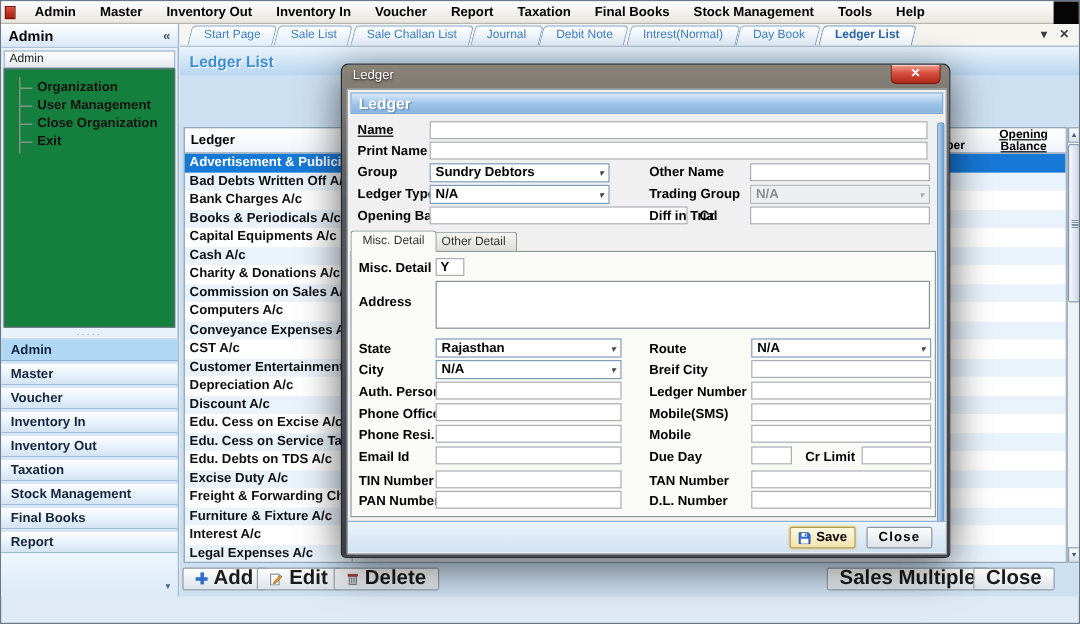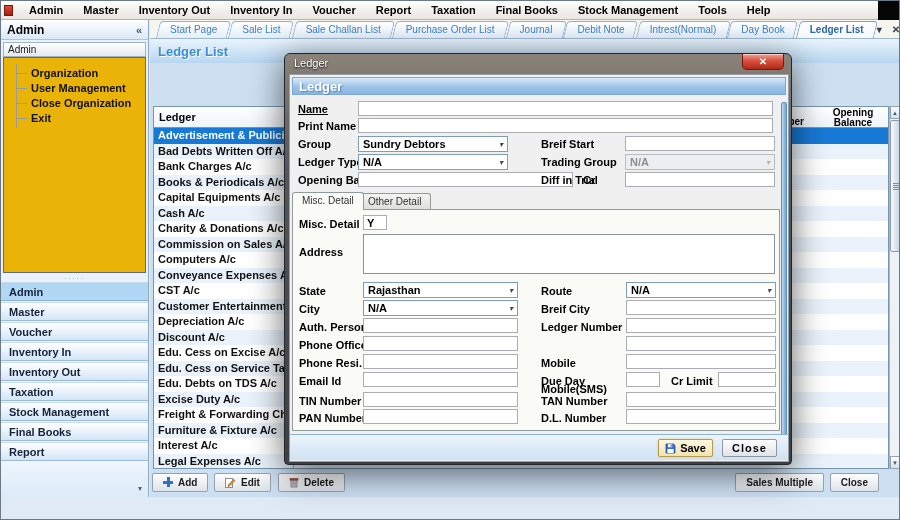--- a/index.html
+++ b/index.html
@@ -11,21 +11,21 @@
   .appicon { width:9px; height:11px; background:linear-gradient(#e0493a,#a31f12); border:1px solid #7c150b; margin-right:6px; }
   .menuitem { font-size:11px; font-weight:bold; color:#000; padding:0 10px; height:19px; line-height:19px; white-space:nowrap; cursor:default; }
   .cornerblack { position:absolute; right:0; top:0; width:23px; height:19px; background:#050505; }
 
   
   .sidebar { position:absolute; left:0; top:19px; width:148px; height:477px; background:#e9f2fb; border-right:1px solid #8fa9c4; display:flex; flex-direction:column; }
   .sb-header { height:20px; background:linear-gradient(#ffffff,#d9e8f7); border-bottom:1px solid #aec4da; display:flex; align-items:center; justify-content:space-between; padding:0 6px; }
   .sb-title { font-size:12px; font-weight:bold; color:#000; }
   .sb-collapse { font-size:11px; font-weight:bold; color:#44566a; cursor:pointer; }
   .sb-subheader { margin:2px 2px 0 2px; height:15px; border:1px solid #9fb4c8; background:linear-gradient(#ffffff,#e6e9ed); font-size:10px; color:#222; padding-left:4px; line-height:13px; }
-  .sb-tree { margin:0 2px; border:1px solid #5f6a76; background:#eab308; height:216px; padding:6px 0 0 8px; overflow:hidden; }
+  .sb-tree { margin:0 2px; border:1px solid #5f6a76; background:#15803d; height:216px; padding:6px 0 0 8px; overflow:hidden; }
   .treelist { border-left:1px solid #9a9a9a; margin-left:4px; padding:2px 0; }
   .treeitem { position:relative; font-size:11px; font-weight:bold; color:#111; padding:0 0 0 14px; line-height:14px; margin-bottom:1px; white-space:nowrap; cursor:pointer; }
   .treeitem::before { content:''; position:absolute; left:0; top:7px; width:10px; border-top:1px solid #9a9a9a; }
   .sb-splitter { height:8px; display:flex; align-items:center; justify-content:center; color:#6f90ae; font-size:8px; letter-spacing:2px; line-height:4px; }
   .accordion { flex:1; display:flex; flex-direction:column; }
   .accitem { height:19px; margin-top:1px; background:linear-gradient(#ffffff,#d3e5f6); border-top:1px solid #c8dcef; border-bottom:1px solid #9bbbd9; font-size:11px; font-weight:bold; color:#15243c; display:flex; align-items:center; padding-left:8px; white-space:nowrap; cursor:pointer; }
   .accitem.active { background:#b0d7f4; border-bottom:1px solid #8db2d5; }
   .acc-footer { flex:1; background:linear-gradient(#eef5fc,#dcebf8); position:relative; }
   .acc-overflow { position:absolute; right:6px; bottom:4px; font-size:8px; color:#52677c; cursor:pointer; }
 
@@ -43,37 +43,37 @@
 
   
   .pageheader { position:absolute; left:149px; top:38px; width:751px; height:24px; background:linear-gradient(#eaf4fd,#b7d6f0); display:flex; align-items:center; padding-left:8px; }
   .pagetitle { font-size:13px; font-weight:bold; color:#3d8fd1; text-shadow:1px 1px 0 rgba(255,255,255,.9); }
   .content { position:absolute; left:149px; top:62px; width:751px; height:434px; background:#cde0f2; }
 
   .grid { position:absolute; left:3px; top:43px; width:736px; height:363px; border:1px solid #7795ad; background:#fff; overflow:hidden; }
   .ghead { height:21px; background:linear-gradient(#ffffff,#eef4fa); border-bottom:1px solid #7c96ab; position:relative; }
   .ghead .c-ledger { position:absolute; left:5px; top:4px; font-size:11px; font-weight:bold; color:#000; }
   .ghead .c-partial { position:absolute; right:84px; top:9px; font-size:10px; font-weight:bold; color:#000; }
-  .ghead .c-opening { position:absolute; right:4px; top:1px; width:62px; font-size:10px; font-weight:bold; color:#000; text-align:center; line-height:10px; }
+  .ghead .c-opening { position:absolute; right:4px; top:1px; width:62px; font-size:10px; font-weight:bold; color:#000; text-align:center; line-height:10px;text-decoration:underline; }
   .grows { height:341px; overflow:hidden; }
   .grow { height:15.5px; display:flex; cursor:pointer; }
   .grow:nth-child(even) { background:#eaf3fc; }
   .grow:nth-child(odd) { background:#ffffff; }
   .grow.sel { background:#1779d6; }
   .gname { width:140px; border-right:1px solid #89a9c6; font-size:11px; font-weight:bold; color:#111; padding-left:4px; line-height:15.5px; white-space:nowrap; overflow:hidden; }
   .grow.sel .gname { color:#fff; }
 
   .vscroll { position:absolute; left:739px; top:43px; width:11px; height:363px; background:#eef1f5; border-left:1px solid #aab6c2; }
   .vs-up,.vs-down { position:absolute; left:0; width:10px; height:13px; background:linear-gradient(#fcfdfe,#d9e1ea); border:1px solid #94a2b2; font-size:6px; color:#44586e; text-align:center; line-height:12px; cursor:pointer; }
   .vs-up { top:0; } .vs-down { bottom:0; }
   .vs-thumb { position:absolute; left:0; top:14px; width:10px; height:132px; background:linear-gradient(90deg,#f6fafd,#ccd7e3); border:1px solid #8a9ab0; border-radius:2px; cursor:grab; }
   .vs-grip { position:absolute; left:2px; top:62px; width:6px; height:7px; background:repeating-linear-gradient(#7c8ea2 0 1px,transparent 1px 2px); }
 
   .btoolbar { position:absolute; left:0; top:406px; width:751px; height:26px; display:flex; align-items:center; }
-  .tbtn { position:absolute; height:19px; display:flex; align-items:center; gap:5px; padding:0 10px; background:linear-gradient(#fefefe,#dde3ea); border:1px solid #98a0a8; border-radius:2px; font-size:10px; font-weight:bold; color:#1a1a1a; cursor:pointer; white-space:nowrap; }
+  .tbtn { position:absolute; height:19px; display:flex; align-items:center; gap:5px; padding:0 10px; background:linear-gradient(#fefefe,#dde3ea); border:1px solid #98a0a8; border-radius:2px; font-size:17px; font-weight:bold; color:#1a1a1a; cursor:pointer; white-space:nowrap; }
   .plusicon { position:relative; width:10px; height:10px; }
   .plusicon::before { content:''; position:absolute; left:0; top:4px; width:10px; height:3px; background:#2f6fd0; }
   .plusicon::after { content:''; position:absolute; left:4px; top:0; width:3px; height:10px; background:#2f6fd0; }
 
   
   .modal { position:absolute; left:283px; top:52px; width:508px; height:412px; background:linear-gradient(#8a8378,#55565c 28%,#3c3f45); border:1px solid #23262b; border-radius:6px 6px 4px 4px; box-shadow:0 8px 34px rgba(0,0,0,.6); z-index:10; }
   .m-titlebar { position:absolute; left:0; top:0; right:0; height:20px; }
   .m-title { position:absolute; left:9px; top:3px; font-size:11px; color:#fff; text-shadow:0 1px 2px #000; }
   .m-close { position:absolute; right:7px; top:0; width:42px; height:16px; background:linear-gradient(#f0a396,#d8503d 45%,#b02a1a); border:1px solid #801407; border-top:none; border-radius:0 0 5px 5px; color:#fff; font-size:10px; font-weight:bold; text-align:center; line-height:15px; cursor:pointer; box-shadow:inset 0 1px 0 rgba(255,255,255,.5); }
   .m-client { position:absolute; left:4px; top:20px; width:500px; height:388px; background:#f0f0f0; border:1px solid #9aa0a8; }
@@ -146,21 +146,20 @@
       <div class="acc-footer">
         <span class="acc-overflow">▾</span>
       </div>
     </div>
   </div>
 
   <div class="tabbar">
     <div class="tab">Start Page</div>
     <div class="tab">Sale List</div>
     <div class="tab">Sale Challan List</div>
-    <div class="tab">Purchase Order List</div>
     <div class="tab">Journal</div>
     <div class="tab">Debit Note</div>
     <div class="tab">Intrest(Normal)</div>
     <div class="tab">Day Book</div>
     <div class="tab active">Ledger List</div>
     <div class="tab-controls">
       <span class="tab-ctrl">▾</span>
       <span class="tab-ctrl">✕</span>
     </div>
   </div>
@@ -299,21 +298,21 @@
       <input class="finput" style="left: 68px; top: 26px; width: 415px;" value="">
 
       <span class="flabel" style="left:8px;top:45px;">Print Name</span>
       <input class="finput" style="left: 68px; top: 43px; width: 415px;" value="">
 
       <span class="flabel" style="left:8px;top:63px;">Group</span>
       <div class="dd" style="left:68px;top:61px;width:150px;">
         <span>Sundry Debtors</span>
           <i class="dda">▾</i>
       </div>
-      <span class="flabel" style="left:251px;top:63px;">Breif Start</span>
+      <span class="flabel" style="left:251px;top:63px;">Other Name</span>
       <input class="finput" style="left: 335px; top: 61px; width: 150px;" value="">
 
       <span class="flabel" style="left:8px;top:81px;">Ledger Type</span>
       <div class="dd" style="left:68px;top:79px;width:150px;">
         <span>N/A</span>
           <i class="dda">▾</i>
       </div>
       <span class="flabel" style="left:251px;top:81px;">Trading Group</span>
       <div class="dd disabled" style="left:335px;top:79px;width:150px;">
         <span>N/A</span>
@@ -355,21 +354,21 @@
         <span class="flabel" style="left:248px;top:93px;">Breif City</span>
         <input class="finput" style="left: 333px; top: 90px; width: 150px;" value="">
 
         <span class="flabel" style="left:6px;top:111px;">Auth. Person</span>
         <input class="finput" style="left: 70px; top: 108px; width: 155px;" value="">
         <span class="flabel" style="left:248px;top:111px;">Ledger Number</span>
         <input class="finput" style="left: 333px; top: 108px; width: 150px;" value="">
 
         <span class="flabel" style="left:6px;top:129px;">Phone Office</span>
         <input class="finput" style="left: 70px; top: 126px; width: 155px;" value="">
-        <span class="flabel" style="left:248px;top:129px;margin-top:44px;">Mobile(SMS)</span>
+        <span class="flabel" style="left:248px;top:129px;">Mobile(SMS)</span>
         <input class="finput" style="left: 333px; top: 126px; width: 150px;" value="">
 
         <span class="flabel" style="left:6px;top:147px;">Phone Resi.</span>
         <input class="finput" style="left: 70px; top: 144px; width: 155px;" value="">
         <span class="flabel" style="left:248px;top:147px;">Mobile</span>
         <input class="finput" style="left: 333px; top: 144px; width: 150px;" value="">
 
         <span class="flabel" style="left:6px;top:165px;">Email Id</span>
         <input class="finput" style="left: 70px; top: 162px; width: 155px;" value="">
         <span class="flabel" style="left:248px;top:165px;">Due Day</span>

